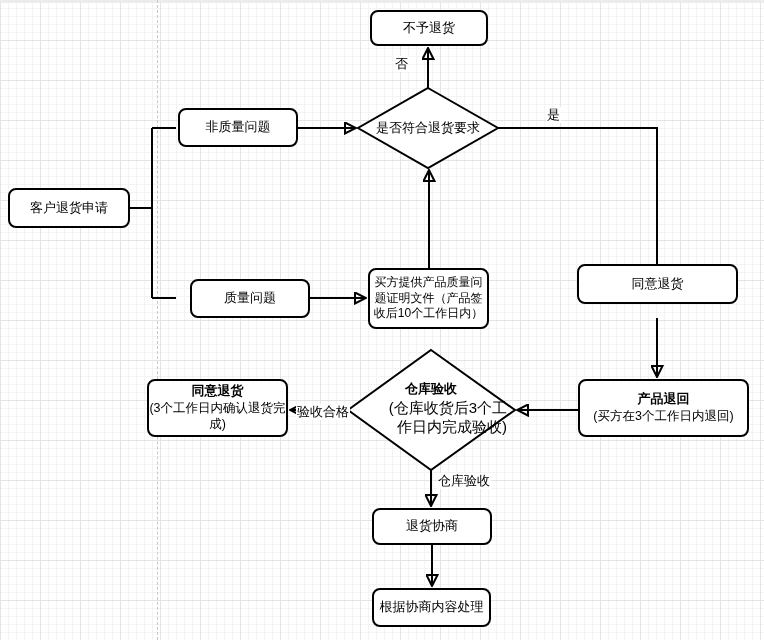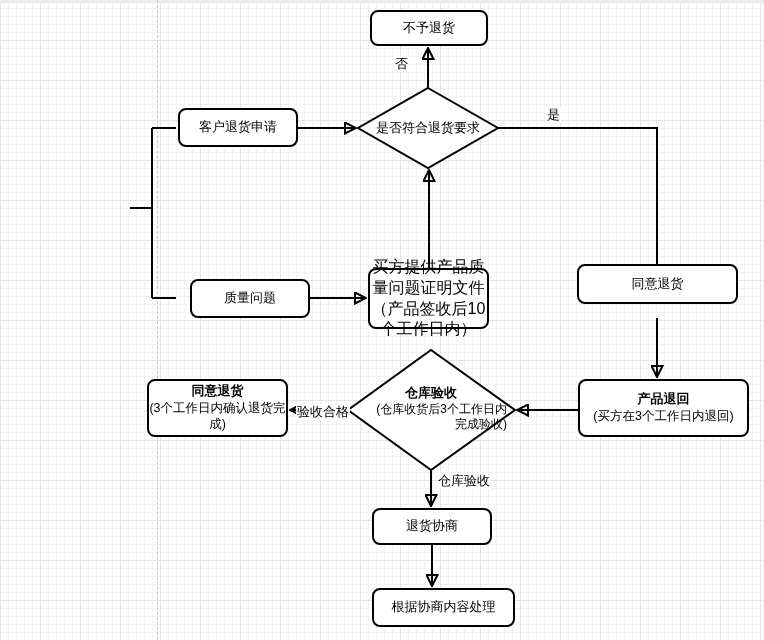--- a/index.html
+++ b/index.html
@@ -27,42 +27,42 @@
     box-sizing:border-box;
     background:#fff;
     border:2px solid #000;
     border-radius:8px;
     display:flex;flex-direction:column;align-items:center;justify-content:center;
     font-size:13px;line-height:1.3;text-align:center;
     padding:1px 0;
   }
   .node .title{font-weight:bold;}
   .node .sub{font-size:12.5px;}
-  .small-text{font-size:16px;word-break:break-all;}
+  .small-text{font-size:12px;word-break:break-all;}
   .diamond-label{
     position:absolute;display:flex;flex-direction:column;align-items:center;justify-content:center;
     text-align:right;font-size:13px;line-height:1.3;pointer-events:none;
   }
   .diamond-label .title{font-weight:bold;}
-  .diamond-label .sub{font-size:12px;margin-left:20px;}
+  .diamond-label .sub{font-size:15px;margin-left:20px;}
   .edge-label{
     position:absolute;font-size:13px;background:#fff;padding:0 1px;line-height:1.2;
     white-space:nowrap;
   }
   
   .n-no-return{left:370px;top:10px;width:118px;height:36px;}
   .n-non-quality{left:178px;top:108px;width:120px;height:39px;}
   .n-customer{left:8px;top:188px;width:122px;height:40px;}
   .n-quality{left:178px;top:279px;width:120px;height:39px;margin-left:12px;}
   .n-buyer-docs{left:368px;top:268px;width:121px;height:61px;}
   .n-agree{left:577px;top:264px;width:161px;height:40px;}
   .n-product-return{left:578px;top:379px;width:171px;height:58px;}
   .n-confirm{left:147px;top:379px;width:141px;height:58px;}
   .n-negotiation{left:372px;top:508px;width:120px;height:37px;}
-  .n-handle{left:372px;top:588px;width:143px;height:39px;}
+  .n-handle{left:372px;top:588px;width:119px;height:39px;}
   .d1-label{left:363px;top:114px;width:130px;height:28px;}
   .d2-label{left:355px;top:374px;width:152px;height:70px;}
   .l-no{left:394px;top:56px;}
   .l-yes{left:546px;top:107px;}
   .l-pass{left:296px;top:384px;margin-top:20px;}
   .l-fail{left:437px;top:473px;}
 </style>
 </head>
 <body>
 
@@ -101,23 +101,26 @@
 
     <polygon class="diamond" points="428,88 498,128 428,168 358,128"></polygon>
     <polygon class="diamond" points="431,350 515,410 431,470 348,410"></polygon>
   </svg>
 
   <div class="node n-no-return">
     <span>不予退货</span>
   </div>
 
   <div class="node n-non-quality">
+    <span>非质量问题</span>
+  </div>
+
+  <div class="node n-customer">
     <span>客户退货申请</span>
   </div>
-
 
   <div class="node n-quality">
     <span>质量问题</span>
   </div>
 
   <div class="node n-buyer-docs small-text">
     <span>买方提供产品质量问题证明文件（产品签收后10个工作日内）</span>
   </div>
 
   <div class="node n-agree">

